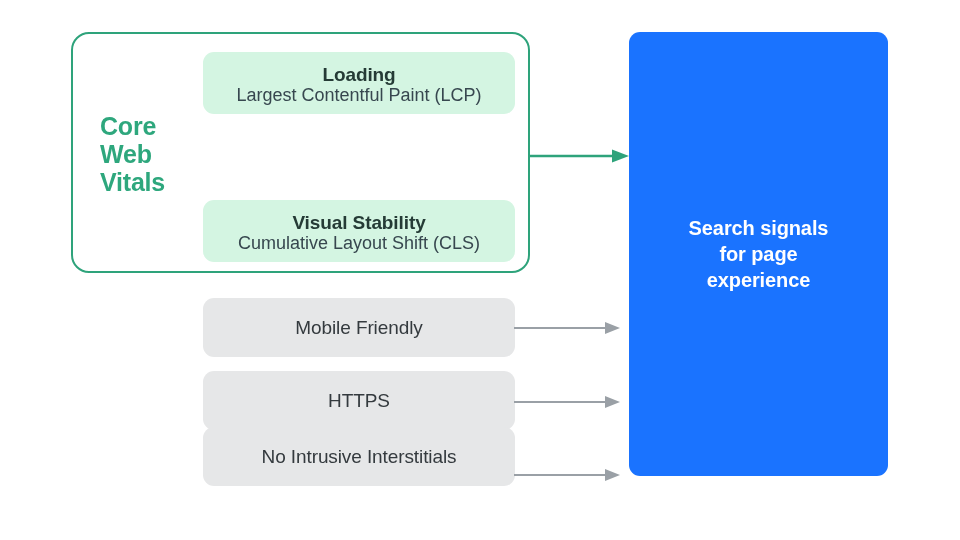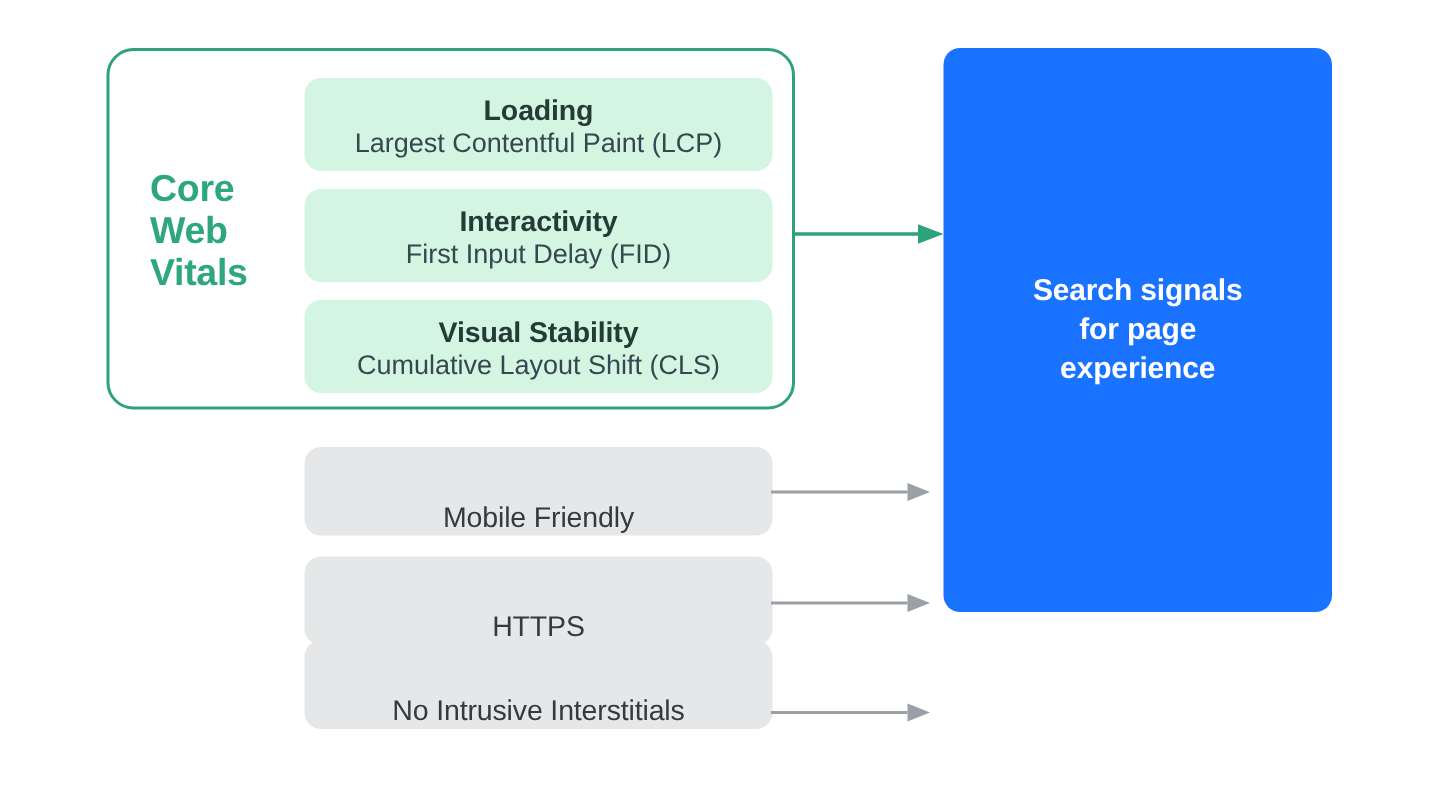--- a/index.html
+++ b/index.html
@@ -78,21 +78,21 @@
 
   
   .gray-card {
     position: absolute;
     left: 203px;
     width: 312px;
     height: 59px;
     background: #E6E7E8;
     border-radius: 11px;
     display: flex;
-    align-items: flex-end;
+    align-items: center;
     justify-content: center;
     box-sizing: border-box;
   }
   #gray-0 { top: 298px; }
   #gray-1 { top: 371px; }
   #gray-2 { top: 427px; }
   .gray-label {
     color: #343A3E;
     font-size: 19px;
     font-weight: normal;
@@ -109,21 +109,21 @@
   #arrow-gray-0 { left: 514px; top: 313px; }
   #arrow-gray-1 { left: 514px; top: 387px; }
   #arrow-gray-2 { left: 514px; top: 460px; }
 
   
   #blue-box {
     position: absolute;
     left: 629px;
     top: 32px;
     width: 259px;
-    height: 376px;
+    height: 444px;
     background: #1A73FF;
     border-radius: 11px;
     display: flex;
     align-items: center;
     justify-content: center;
   }
   #blue-box-label {
     color: #ffffff;
     font-size: 20px;
     font-weight: bold;
@@ -142,24 +142,20 @@
 
   <div id="cwv-label">Core
 Web
 Vitals</div>
 
   <div class="vital-card" id="vital-0">
     <div class="vital-title">Loading</div>
     <div class="vital-sub">Largest Contentful Paint (LCP)</div>
   </div>
 
-  <div class="vital-card" id="vital-1">
-    <div class="vital-title">Interactivity</div>
-    <div class="vital-sub">First Input Delay (FID)</div>
-  </div>
 
   <div class="vital-card" id="vital-2">
     <div class="vital-title">Visual Stability</div>
     <div class="vital-sub">Cumulative Layout Shift (CLS)</div>
   </div>
 
   <div class="gray-card" id="gray-0">
     <div class="gray-label">Mobile Friendly</div>
   </div>
 

